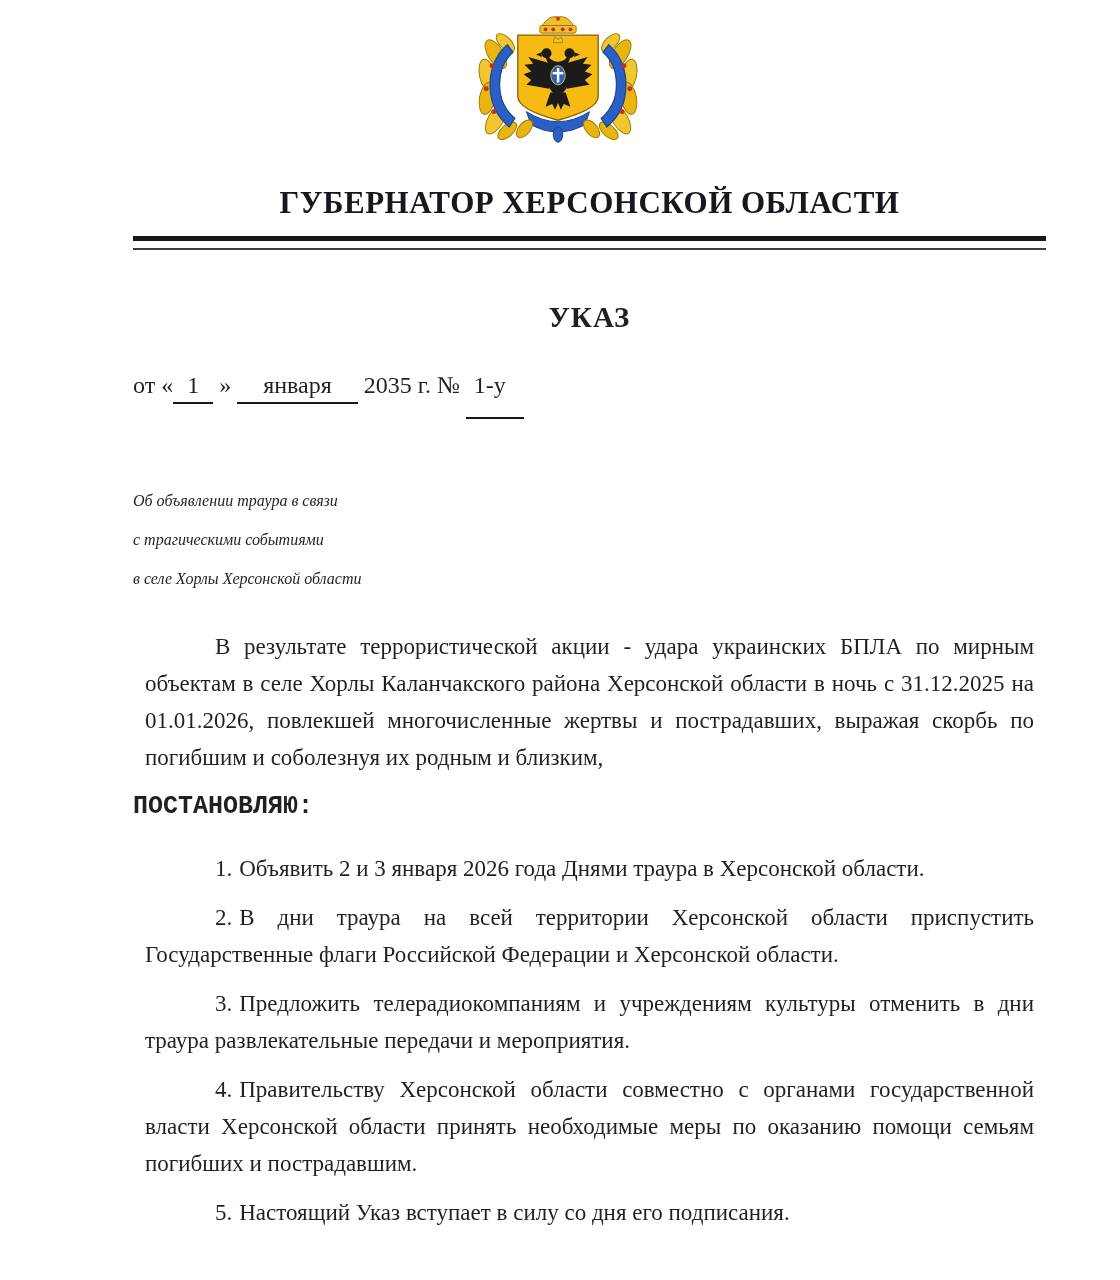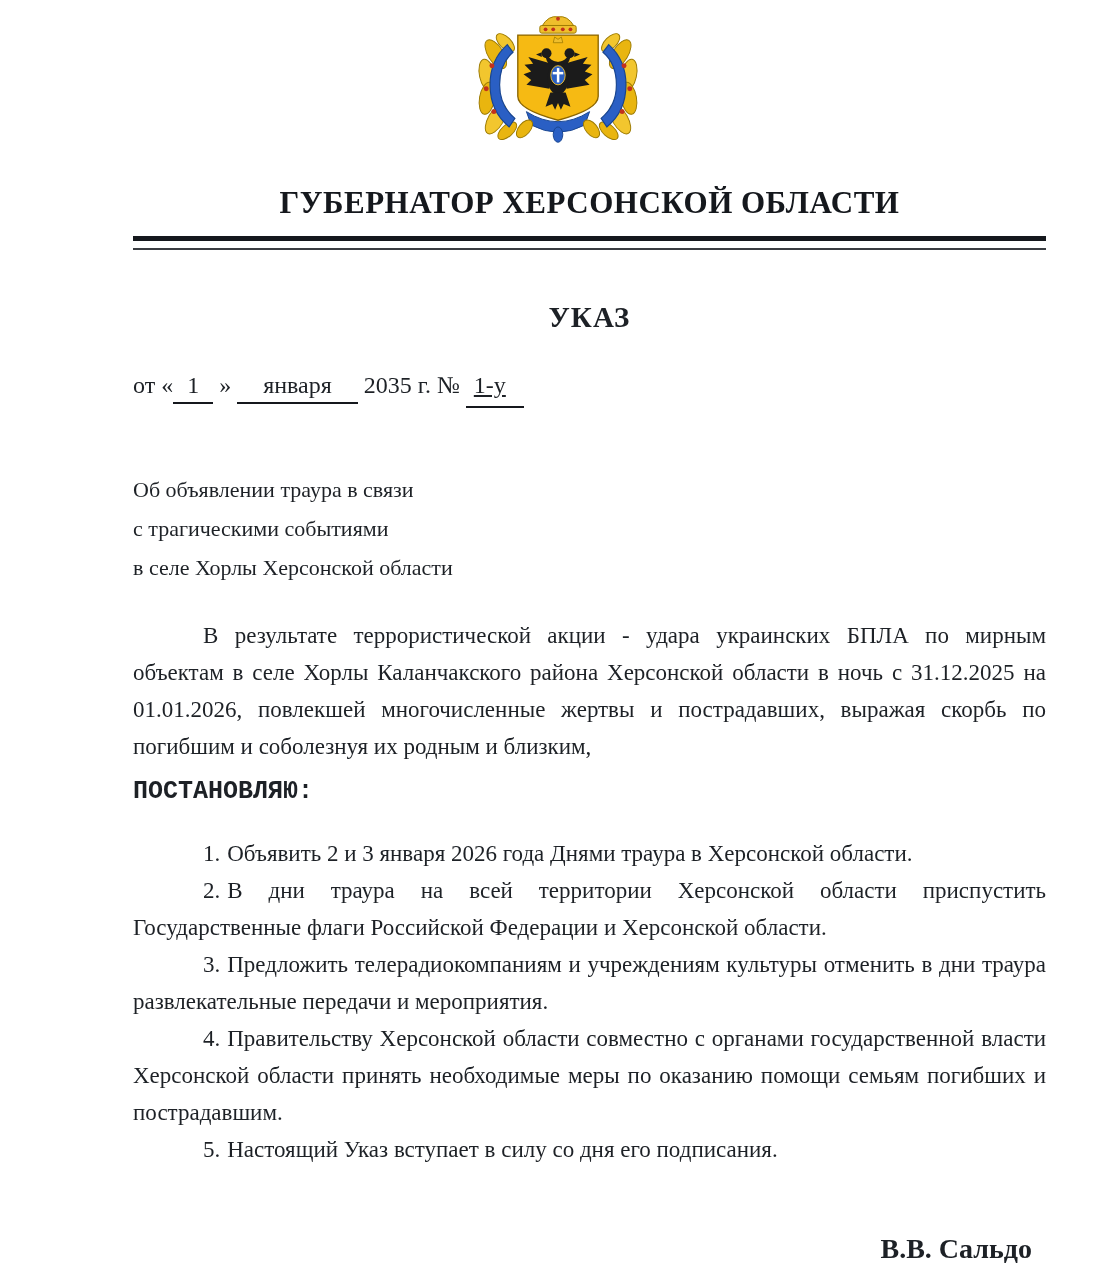--- a/index.html
+++ b/index.html
@@ -20,24 +20,24 @@
   .rule .thick{height:5px;background:#15181d;}
   .rule .thin{height:2px;background:#3a3d42;margin-top:7px;}
   .doc-type{
     margin-top:52px;text-align:center;font-weight:bold;
     font-size:29px;letter-spacing:1px;line-height:30px;
   }
   .date-line{margin-top:36px;font-size:24px;line-height:34px;}
   .blank{border-bottom:2px solid #15181d;display:inline-block;text-align:center;}
   .blank.day{padding:0 14px;}
   .blank.month{padding:0 26px;}
-  .blank.number{padding:0 18px 4px 8px;text-decoration:underline;}
-  .subject{margin-top:62px;font-size:22px;line-height:39px;}
+  .blank.number{padding:0 18px 15px 8px;}
+  .subject{margin-top:62px;font-style:italic;font-size:16px;line-height:39px;}
   .para{
-    margin:0;text-align:justify;text-indent:70px;
+    margin:12px;text-align:justify;text-indent:70px;
     font-size:23px;line-height:37px;
   }
   .preamble{margin-top:30px;}
   .resolution{margin-top:8px;font-weight:bold;font-size:25px;line-height:38px;font-family:Liberation Mono, monospace;}
   .items{margin-top:24px;}
   .item-num{margin-right:7px;}
   .signature{
     margin-top:66px;text-align:right;font-weight:bold;
     font-size:28px;line-height:30px;padding-right:14px;
   }

